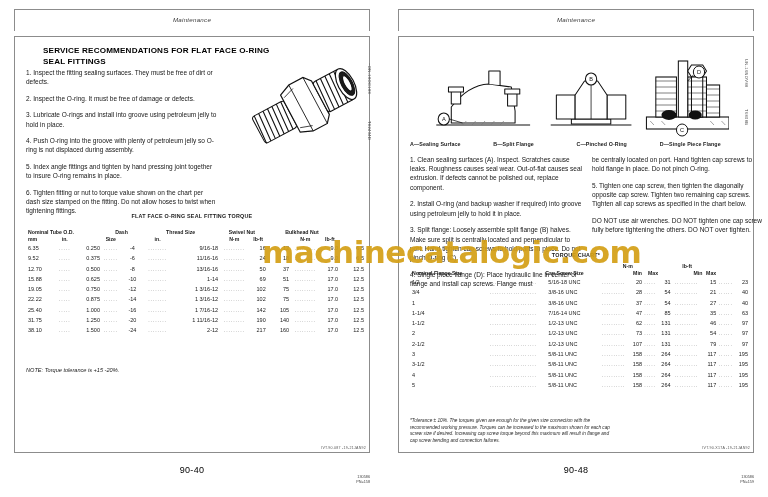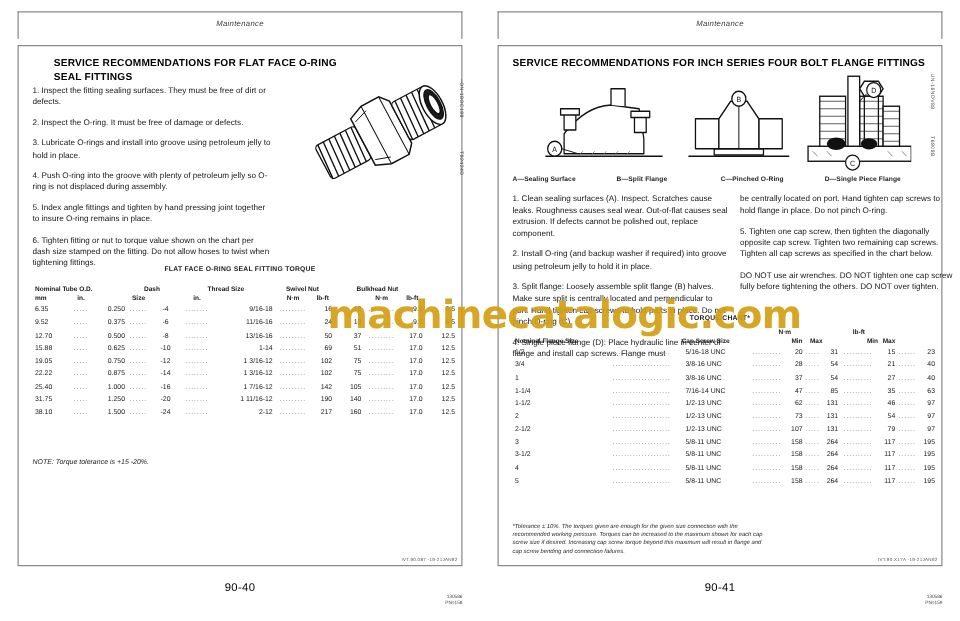--- a/index.html
+++ b/index.html
@@ -307,21 +307,20 @@
   </div>
 
   <div class="page page-r">
 
     <div class="hdr">
       <div class="hdr-txt">Maintenance</div>
     </div>
 
     <div class="frame">
 
-      <div class="title">SERVICE RECOMMENDATIONS FOR INCH SERIES FOUR BOLT FLANGE FITTINGS</div>
 
       <div class="illo-r">
         <svg viewBox="0 0 340 88" width="100%" height="88" preserveAspectRatio="none">
           <g fill="#fff" stroke="#111" stroke-width="1.1" stroke-linejoin="round">
 
             <path d="M28 74 L128 74" stroke-width="1.2"></path>
             <path d="M44 72 L44 56 Q62 34 84 33 L108 36 L112 60 L112 72 Z"></path>
             <path d="M84 33 L84 20 L96 20 L96 34"></path>
             <rect x="44" y="40" width="10" height="13"></rect>
             <rect x="41" y="36" width="16" height="5"></rect>
@@ -567,21 +566,21 @@
               <td style="text-align:right;">117</td>
               <td class="dots" style="text-align: center;">......</td>
               <td style="text-align:right;">195</td>
             </tr>
           </tbody>
       </table>
 
       <div class="fnote" style="bottom:8px;">*Tolerance ± 10%. The torques given are enough for the given size connection with the recommended working pressure. Torques can be increased to the maximum shown for each cap screw size if desired. Increasing cap screw torque beyond this maximum will result in flange and cap screw bending and connection failures.</div>
     </div>
 
-    <div class="pgnum">90-41</div>
+    <div class="pgnum">90-48</div>
     <div class="botcode" style="right:18px;bottom:47px;">IVT.90.X17A      -19-21JAN92</div>
     <div class="pn" style="bottom:12px;">
       <div>130586</div>
       <div>PN=159</div>
     </div>
   </div>
 
   <div class="wm">
     <div class="wm-t" style="left:262px;top:234px;">machinecatalogic.com</div>
   </div>

